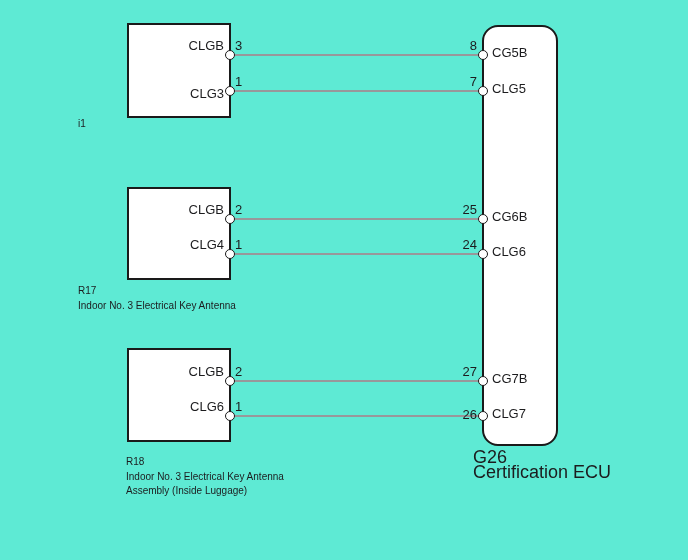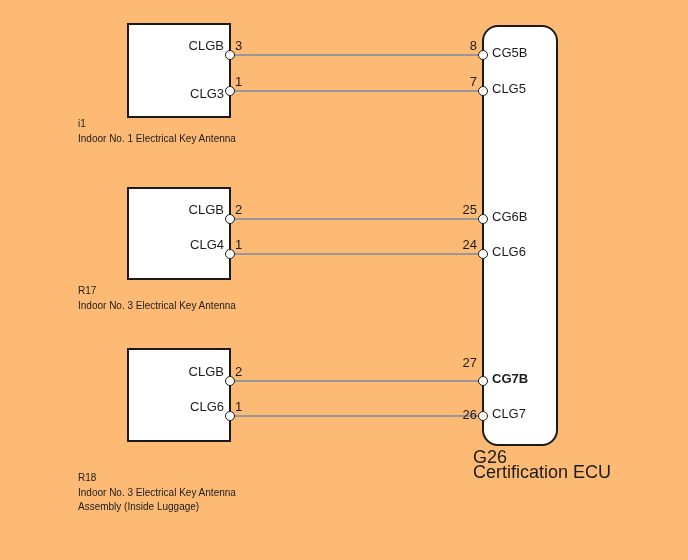--- a/index.html
+++ b/index.html
@@ -4,21 +4,21 @@
 <style>
   html, body {
     margin: 0;
     padding: 0;
     background: #ffffff;
   }
   #stage {
     position: relative;
     width: 688px;
     height: 560px;
-    background: #fdba74;
+    background: #5eead4;
     font-family: "Liberation Sans", sans-serif;
     color: #1c1c1e;
     overflow: hidden;
   }
   .comp-box {
     position: absolute;
     border: 2px solid #1a1a1a;
     background: #ffffff;
     box-sizing: border-box;
   }
@@ -134,39 +134,38 @@
   <div class="lbl pin-num-ecu" style="top:203px;">25</div>
   <div class="lbl term-name" style="top:210px;">CG6B</div>
 
   <div class="lbl wire-name" style="top:238px;">CLG4</div>
   <div class="lbl pin-num-left" style="top:238px;">1</div>
   <div class="lbl pin-num-ecu" style="top:238px;">24</div>
   <div class="lbl term-name" style="top:245px;">CLG6</div>
 
   <div class="lbl wire-name" style="top:365px;">CLGB</div>
   <div class="lbl pin-num-left" style="top:365px;">2</div>
-  <div class="lbl pin-num-ecu" style="top:356px;">27</div>
-  <div class="lbl term-name" style="top:372px;font-weight:bold;">CG7B</div>
+  <div class="lbl pin-num-ecu" style="top:365px;">27</div>
+  <div class="lbl term-name" style="top:372px;">CG7B</div>
 
   <div class="lbl wire-name" style="top:400px;">CLG6</div>
   <div class="lbl pin-num-left" style="top:400px;">1</div>
   <div class="lbl pin-num-ecu" style="top:408px;">26</div>
   <div class="lbl term-name" style="top:407px;">CLG7</div>
 
   <div class="comp-caption" style="top:117px;">
     <span class="caption-line">i1</span>
-    <span class="caption-line">Indoor No. 1 Electrical Key Antenna</span>
   </div>
 
   <div class="comp-caption" style="top:284px;">
     <span class="caption-line">R17</span>
     <span class="caption-line">Indoor No. 3 Electrical Key Antenna</span>
   </div>
 
-  <div class="comp-caption" style="top:471px;">
+  <div class="comp-caption" style="top:455px;margin-left:48px;">
     <span class="caption-line">R18</span>
     <span class="caption-line">Indoor No. 3 Electrical Key Antenna</span>
     <span class="caption-line">Assembly (Inside Luggage)</span>
   </div>
 
   <div class="ecu-caption" style="top:450px;">
     <span class="caption-line">G26</span>
     <span class="caption-line">Certification ECU</span>
   </div>
 

